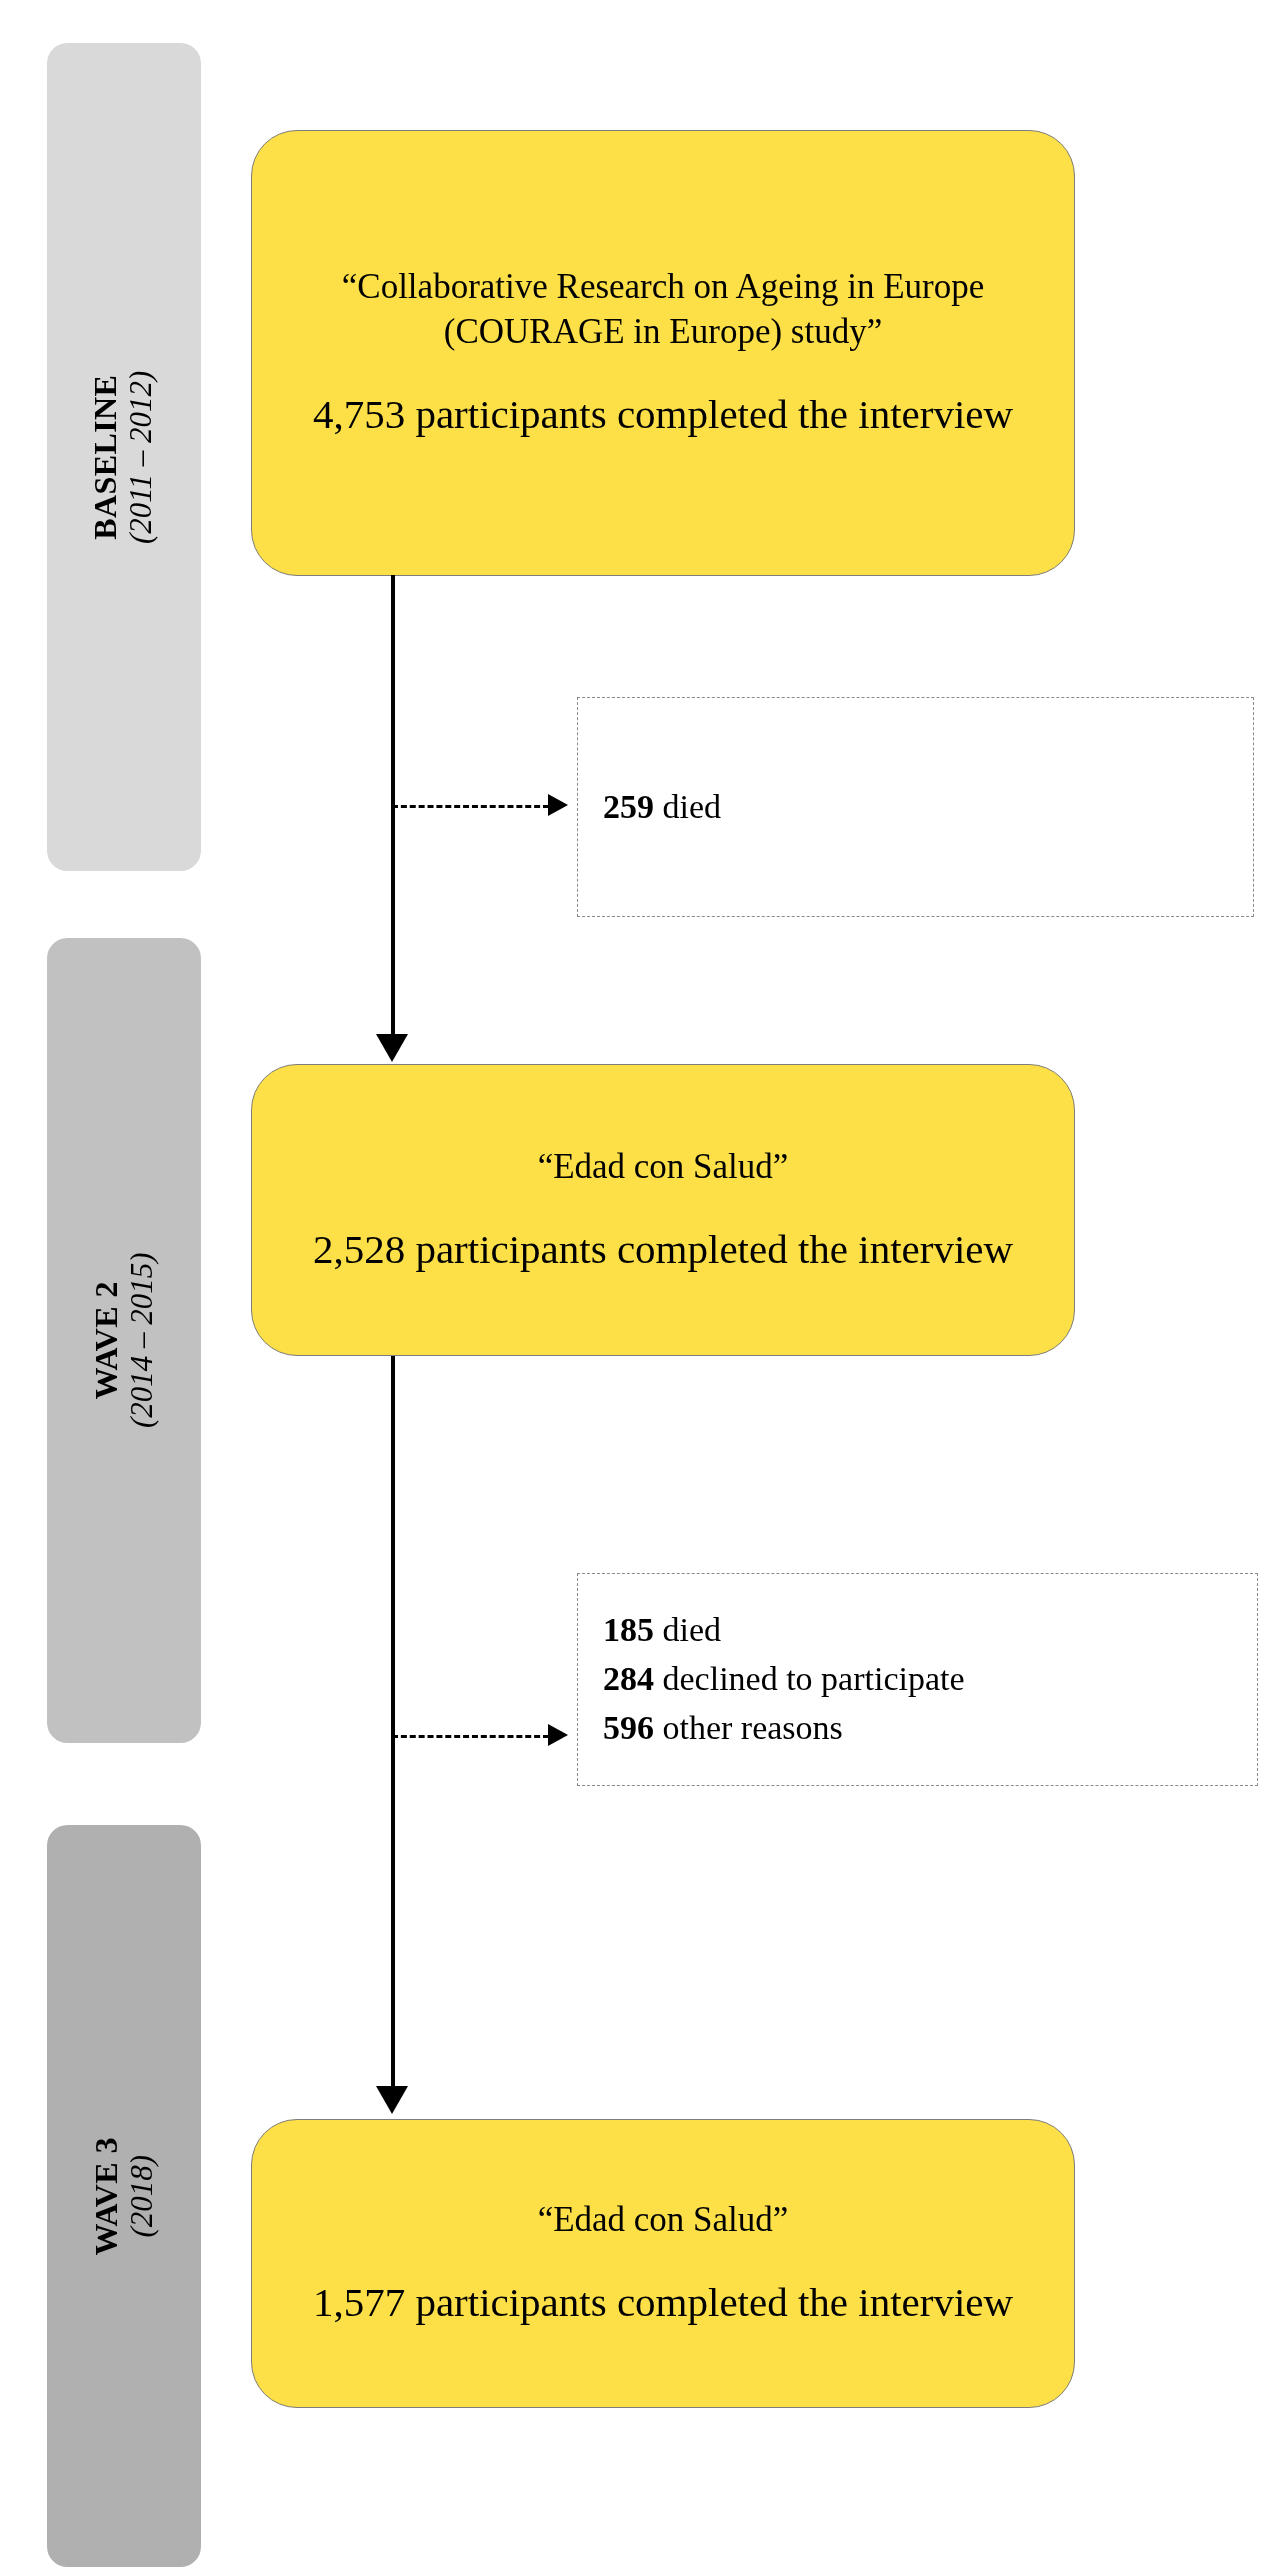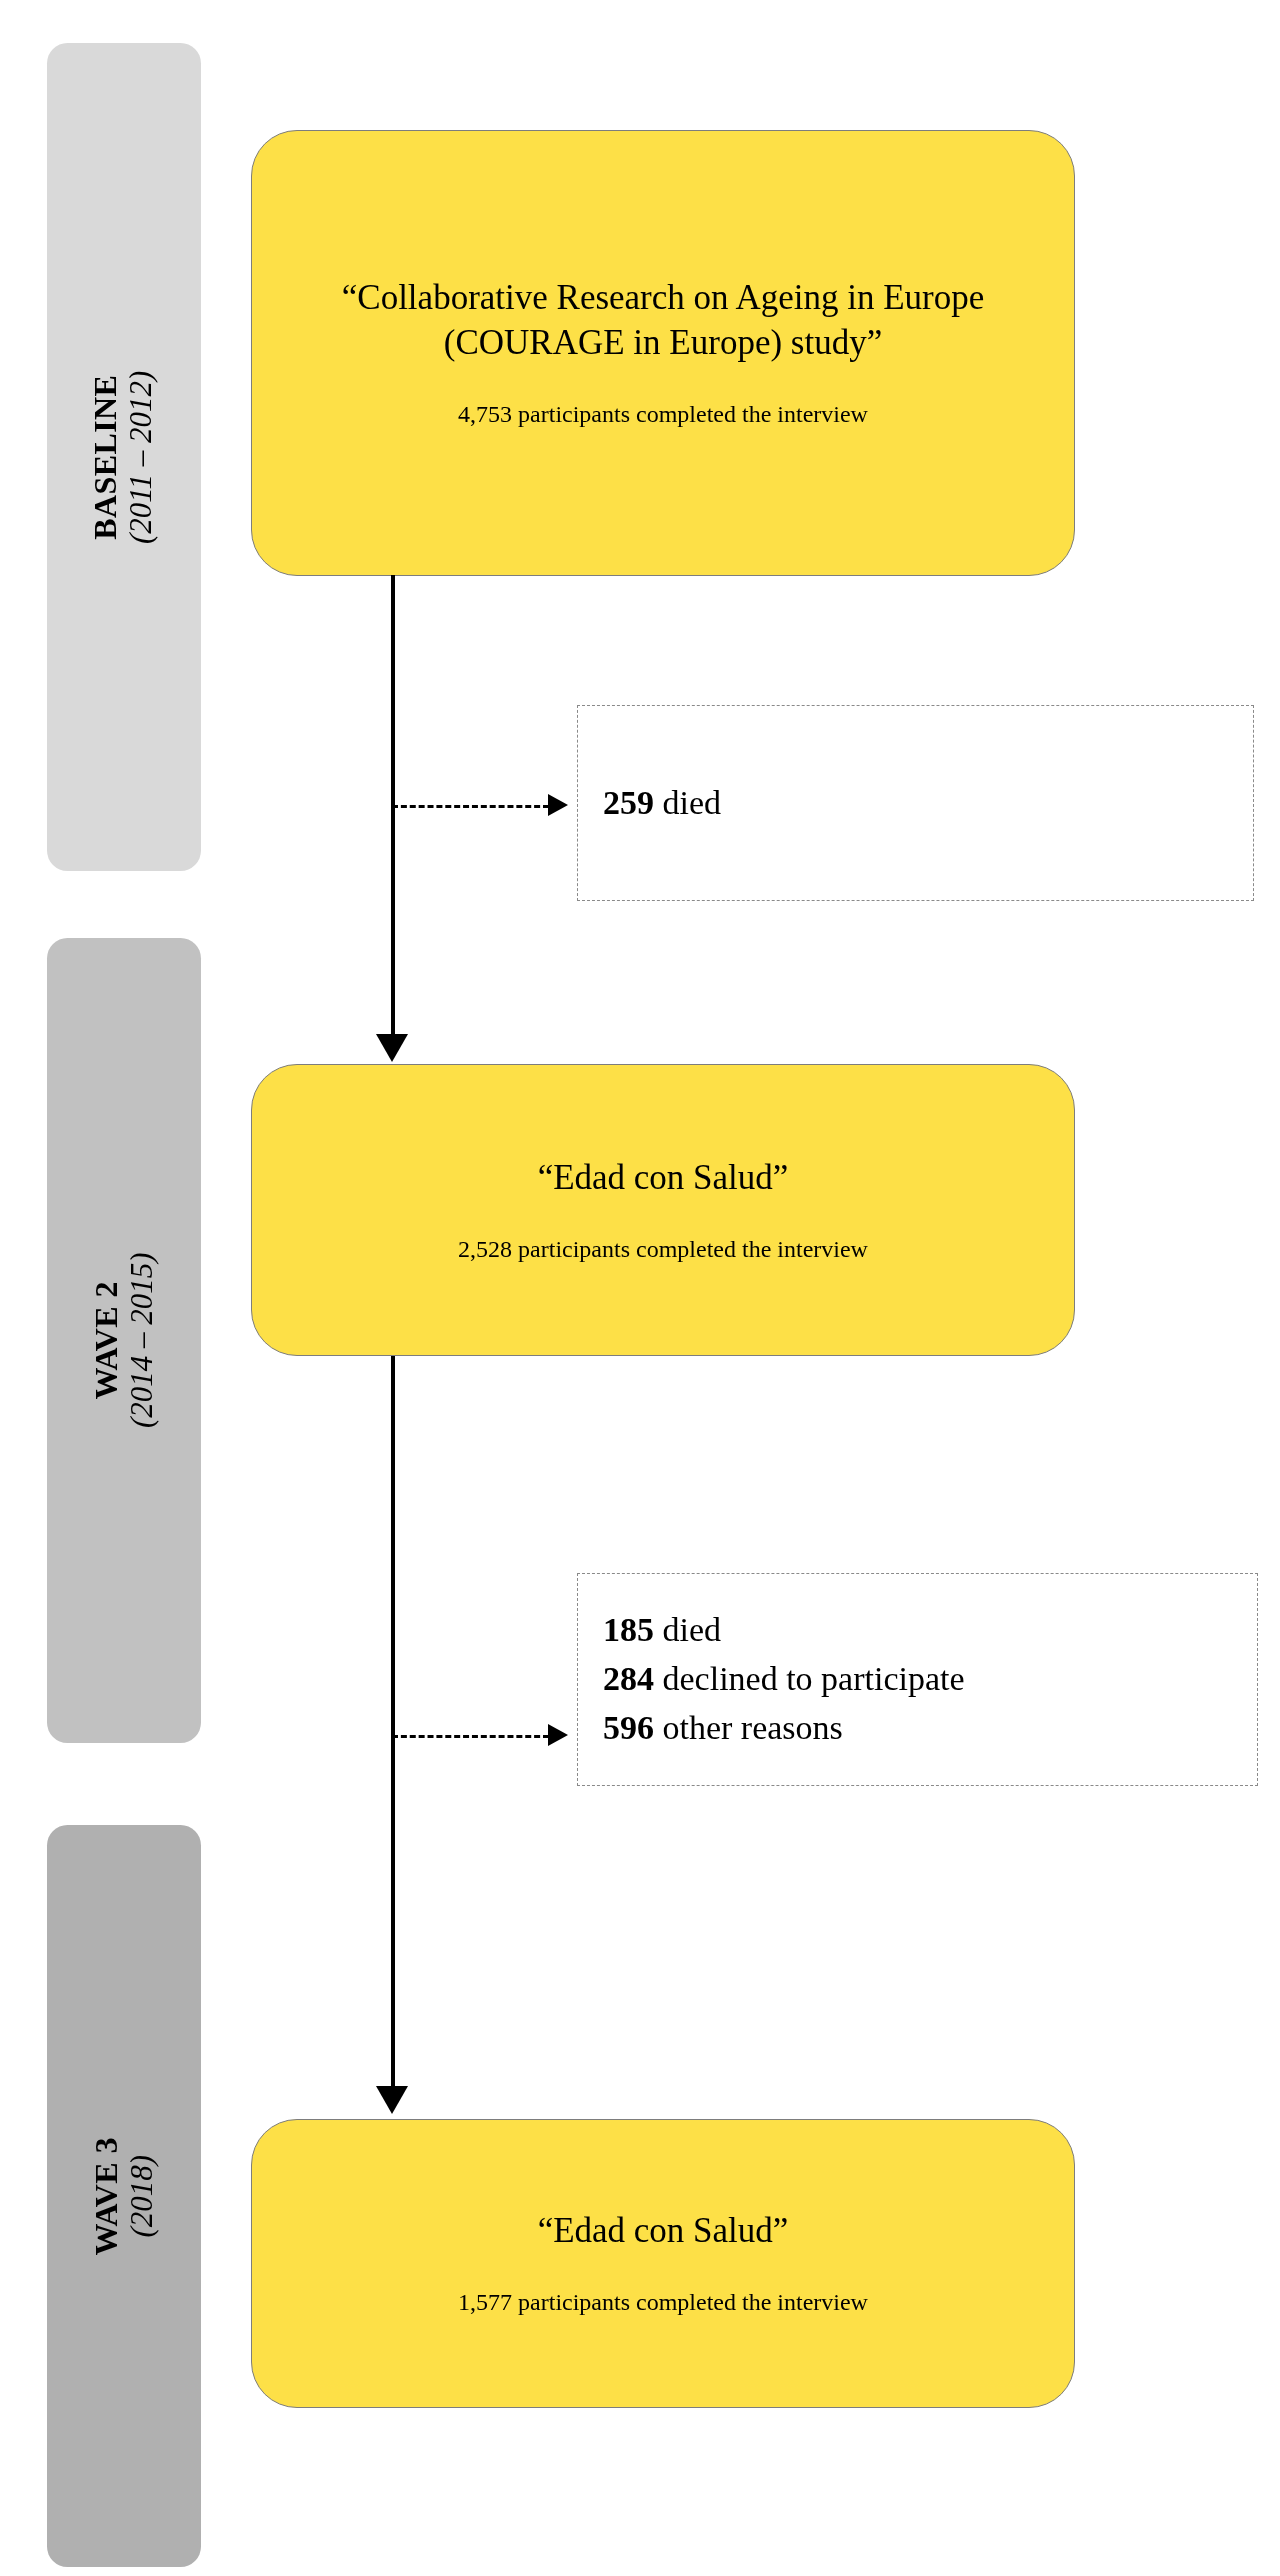--- a/index.html
+++ b/index.html
@@ -19,34 +19,34 @@
   #bar-wave3   {top:1825px;height:742px;background:#b0b0b0;}
 
   
   .node-box{position:absolute;left:251px;width:824px;
             border:1.6px solid #7d7d7d;border-radius:46px;background:#fde047;
             box-sizing:border-box;display:flex;flex-direction:column;
             align-items:center;justify-content:center;
             padding:11px 31px;text-align:center;}
   .node-title{font-size:35px;line-height:1.28;}
   .node-spacer{height:33px;}
-  .node-count{font-size:24px;line-height:1.28;}
+  .node-count{font-size:41px;line-height:1.28;}
 
   #box-baseline{top:130px;height:446px;}
   #box-wave2   {top:1064px;height:292px;}
   #box-wave3   {top:2119px;height:289px;}
 
   
   .excl-box{position:absolute;border:1.6px dashed #8a8a8a;background:#fff;
             box-sizing:border-box;display:flex;flex-direction:column;
             justify-content:center;padding:7.8px 0 7.8px 25px;}
   .excl-line{font-size:34px;line-height:1.44;white-space:nowrap;}
   .excl-line b{font-weight:bold;}
 
-  #excl-1{left:577px;top:697px;width:677px;height:196px;margin-top:8px;}
+  #excl-1{left:577px;top:697px;width:677px;height:220px;}
   #excl-2{left:577px;top:1573px;width:681px;height:213px;}
 
   
   .v-line{position:absolute;left:391px;width:3.9px;background:#000;}
   .v-head{position:absolute;left:376px;width:0;height:0;
           border-left:16.5px solid transparent;border-right:16.5px solid transparent;
           border-top:28px solid #000;}
   #vline-1{top:575px;height:468px;}
   #vhead-1{top:1034px;}
   #vline-2{top:1356px;height:739px;}

